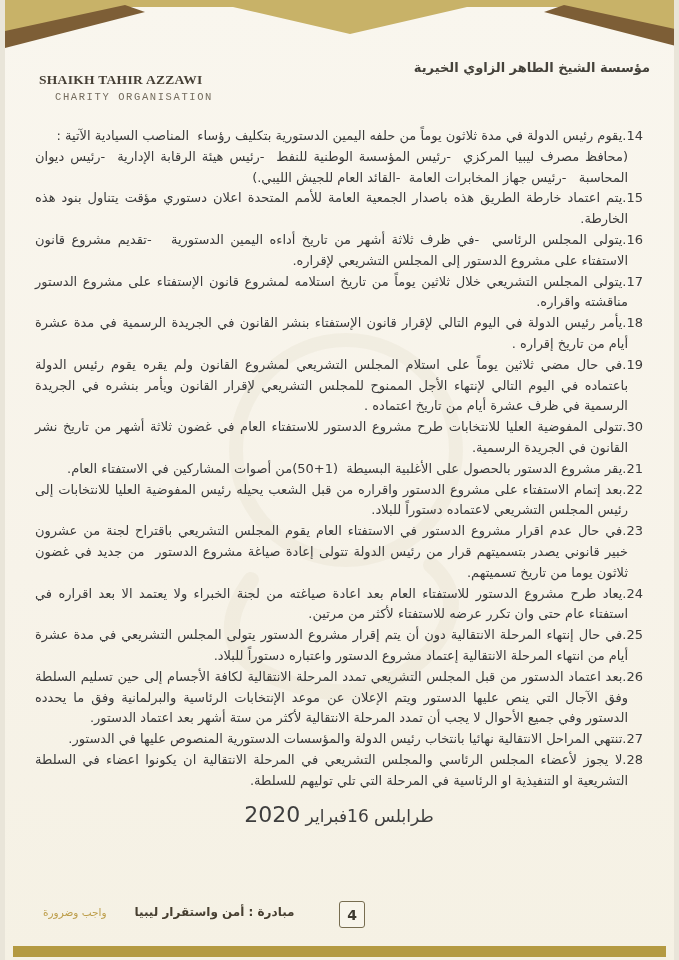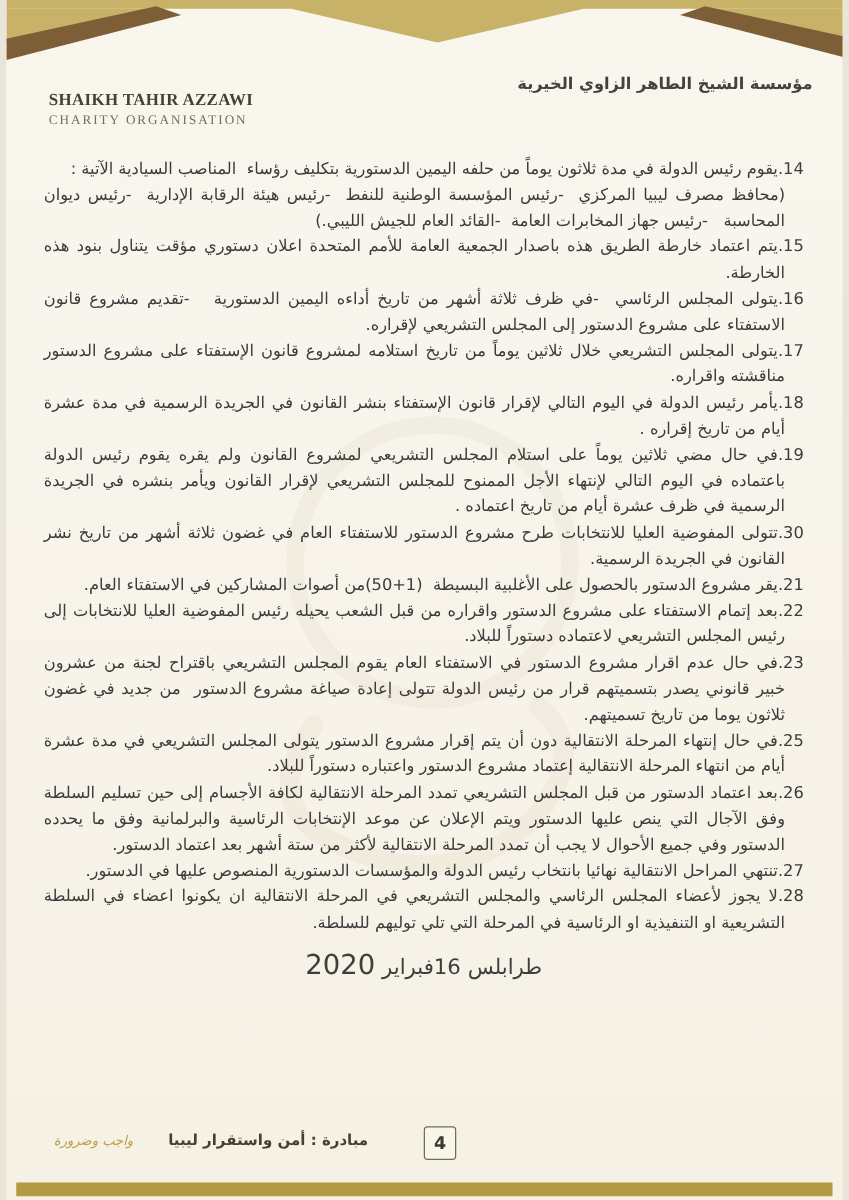--- a/index.html
+++ b/index.html
@@ -8,22 +8,22 @@
     background:linear-gradient(180deg,#f9f6ee 0%,#f7f3e9 60%,#f5f1e4 100%);
     overflow:hidden;
     font-family:"DejaVu Sans",sans-serif;
   }
   
   .top-deco{position:absolute;top:0;left:0;width:679px;height:55px;}
   
   .header-left{position:absolute;left:34px;top:72px;width:190px;}
   .org-en-1{font-family:"Liberation Serif",serif;font-weight:bold;font-size:13.5px;
     color:#453f35;letter-spacing:.3px;}
-  .org-en-2{font-family:Liberation Serif, serif;font-size:10.5px;color:#746c5e;
-    letter-spacing:1.6px;margin-top:3px;}
+  .org-en-2{font-family:Liberation Mono, monospace;font-size:10.5px;color:#746c5e;
+    letter-spacing:1.6px;margin-top:3px;text-align:center;}
   .logo{position:absolute;left:50%;transform:translateX(-50%);top:24px;width:120px;text-align:center;}
   .logo-caption{font-family:"Liberation Serif",serif;font-weight:bold;font-size:8px;
     letter-spacing:1.5px;color:#4a4337;margin-top:1px;}
   .header-right{position:absolute;right:24px;top:60px;direction:rtl;
     font-size:13px;font-weight:bold;color:#45423b;white-space:nowrap;
     text-align:center;width:210px;}
   
   .watermark{position:absolute;top:290px;left:126px;width:430px;height:430px;opacity:.05;pointer-events:none;}
   
   .flow{position:absolute;top:126px;left:30px;right:31px;direction:rtl;}
@@ -35,21 +35,21 @@
     font-size:17px;font-weight:500;letter-spacing:.2px;}
   .date-year{font-size:22px;font-weight:500;}
   
   .page-num-box{position:absolute;left:334px;top:901px;width:24px;height:25px;
     border:1.6px solid #776d50;border-radius:3px;background:#f8f5eb;
     display:flex;align-items:center;justify-content:center;
     font-size:14px;font-weight:bold;color:#3e3a30;}
   .footer-initiative{position:absolute;left:38px;top:905px;direction:rtl;
     display:flex;gap:28px;align-items:baseline;}
   .initiative-label{font-size:12px;font-weight:bold;color:#473f31;}
-  .initiative-tagline{font-size:10.5px;color:#bd9e4b;font-style:italic;}
+  .initiative-tagline{font-size:10.5px;color:#bd9e4b;}
   .bottom-bar{position:absolute;left:8px;right:8px;bottom:3px;height:11px;background:#b49a42;}
 </style>
 </head>
 <body>
 
 <div class="page">
 
   <svg class="top-deco" viewBox="0 0 679 55" aria-hidden="true">
     <path fill="#c8b268" d="M0,0 H679 V7 H462 L345,34 L228,7 H0 Z"></path>
     <path fill="#c8b268" d="M0,7 H118 L0,34 Z"></path>
@@ -76,20 +76,21 @@
 (محافظ مصرف ليبيا المركزي  -رئيس المؤسسة الوطنية للنفط  -رئيس هيئة الرقابة الإدارية  -رئيس ديوان المحاسبة   -رئيس جهاز المخابرات العامة  -القائد العام للجيش الليبي.)</span></p>
     <p class="item"><span class="item-num">15.</span><span class="item-text">يتم اعتماد خارطة الطريق هذه باصدار الجمعية العامة للأمم المتحدة اعلان دستوري مؤقت يتناول بنود هذه الخارطة.</span></p>
     <p class="item"><span class="item-num">16.</span><span class="item-text">يتولى المجلس الرئاسي  -في ظرف ثلاثة أشهر من تاريخ أداءه اليمين الدستورية   -تقديم مشروع قانون الاستفتاء على مشروع الدستور إلى المجلس التشريعي لإقراره.</span></p>
     <p class="item"><span class="item-num">17.</span><span class="item-text">يتولى المجلس التشريعي خلال ثلاثين يوماً من تاريخ استلامه لمشروع قانون الإستفتاء على مشروع الدستور  مناقشته واقراره.</span></p>
     <p class="item"><span class="item-num">18.</span><span class="item-text">يأمر رئيس الدولة في اليوم التالي لإقرار قانون الإستفتاء بنشر القانون في الجريدة الرسمية في مدة عشرة أيام من تاريخ إقراره .</span></p>
     <p class="item"><span class="item-num">19.</span><span class="item-text">في حال مضي ثلاثين يوماً على استلام المجلس التشريعي لمشروع القانون ولم يقره يقوم رئيس الدولة باعتماده في اليوم التالي لإنتهاء الأجل الممنوح للمجلس التشريعي لإقرار القانون ويأمر بنشره في الجريدة الرسمية في ظرف عشرة أيام من تاريخ اعتماده .</span></p>
     <p class="item"><span class="item-num">30.</span><span class="item-text">تتولى المفوضية العليا للانتخابات طرح مشروع الدستور للاستفتاء العام في غضون ثلاثة أشهر من تاريخ نشر القانون في الجريدة الرسمية.</span></p>
     <p class="item"><span class="item-num">21.</span><span class="item-text">يقر مشروع الدستور بالحصول على الأغلبية البسيطة  ⁦(50+1)⁩من أصوات المشاركين في الاستفتاء العام.</span></p>
     <p class="item"><span class="item-num">22.</span><span class="item-text">بعد إتمام الاستفتاء على مشروع الدستور واقراره من قبل الشعب يحيله رئيس المفوضية العليا للانتخابات إلى رئيس المجلس التشريعي لاعتماده دستوراً للبلاد.</span></p>
     <p class="item"><span class="item-num">23.</span><span class="item-text">في حال عدم اقرار مشروع الدستور في الاستفتاء العام يقوم المجلس التشريعي باقتراح لجنة من عشرون خبير قانوني يصدر بتسميتهم قرار من رئيس الدولة تتولى إعادة صياغة مشروع الدستور  من جديد في غضون ثلاثون يوما من تاريخ تسميتهم.</span></p>
+    <p class="item"><span class="item-num">24.</span><span class="item-text">يعاد طرح مشروع الدستور للاستفتاء العام بعد اعادة صياغته من لجنة الخبراء ولا يعتمد الا بعد اقراره في استفتاء عام حتى وان تكرر عرضه للاستفتاء لأكثر من مرتين.</span></p>
     <p class="item"><span class="item-num">25.</span><span class="item-text">في حال إنتهاء المرحلة الانتقالية دون أن يتم إقرار مشروع الدستور يتولى المجلس التشريعي في مدة عشرة أيام من انتهاء المرحلة الانتقالية إعتماد مشروع الدستور واعتباره دستوراً للبلاد.</span></p>
     <p class="item"><span class="item-num">26.</span><span class="item-text">بعد اعتماد الدستور من قبل المجلس التشريعي تمدد المرحلة الانتقالية لكافة الأجسام إلى حين تسليم السلطة وفق الآجال التي ينص عليها الدستور ويتم الإعلان عن موعد الإنتخابات الرئاسية والبرلمانية وفق ما يحدده الدستور وفي جميع الأحوال لا يجب أن تمدد المرحلة الانتقالية لأكثر من ستة أشهر بعد اعتماد الدستور.</span></p>
     <p class="item"><span class="item-num">27.</span><span class="item-text">تنتهي المراحل الانتقالية نهائيا بانتخاب رئيس الدولة والمؤسسات الدستورية المنصوص عليها في الدستور.</span></p>
     <p class="item"><span class="item-num">28.</span><span class="item-text">لا يجوز لأعضاء المجلس الرئاسي والمجلس التشريعي في المرحلة الانتقالية ان يكونوا اعضاء في السلطة التشريعية او التنفيذية او الرئاسية في المرحلة التي تلي توليهم للسلطة.</span></p>
 
     <div class="date-line">
       <span>طرابلس 16فبراير</span>
       <span class="date-year">2020</span>
     </div>
   </div>

